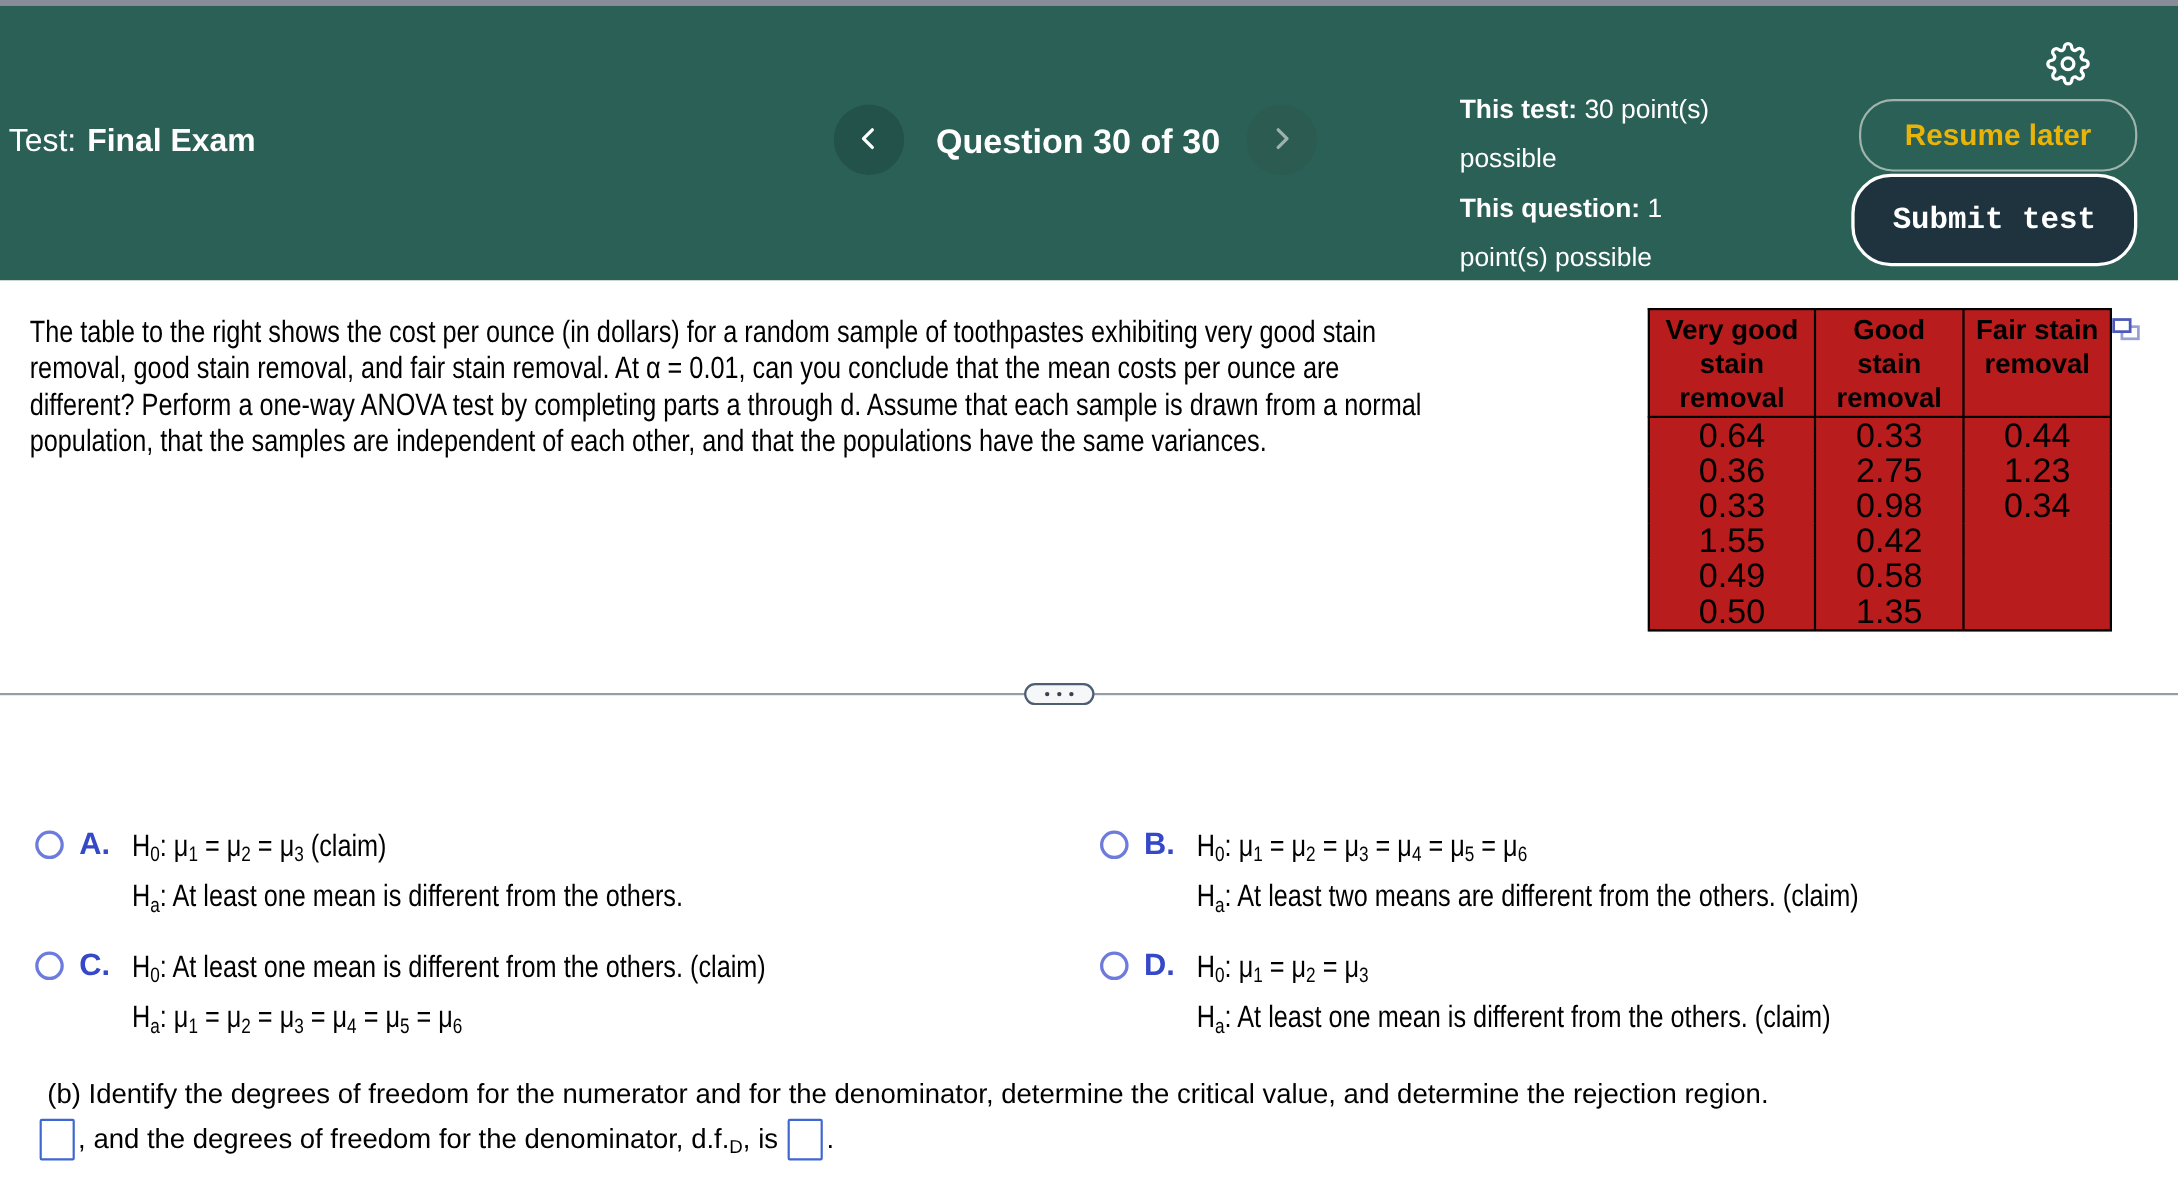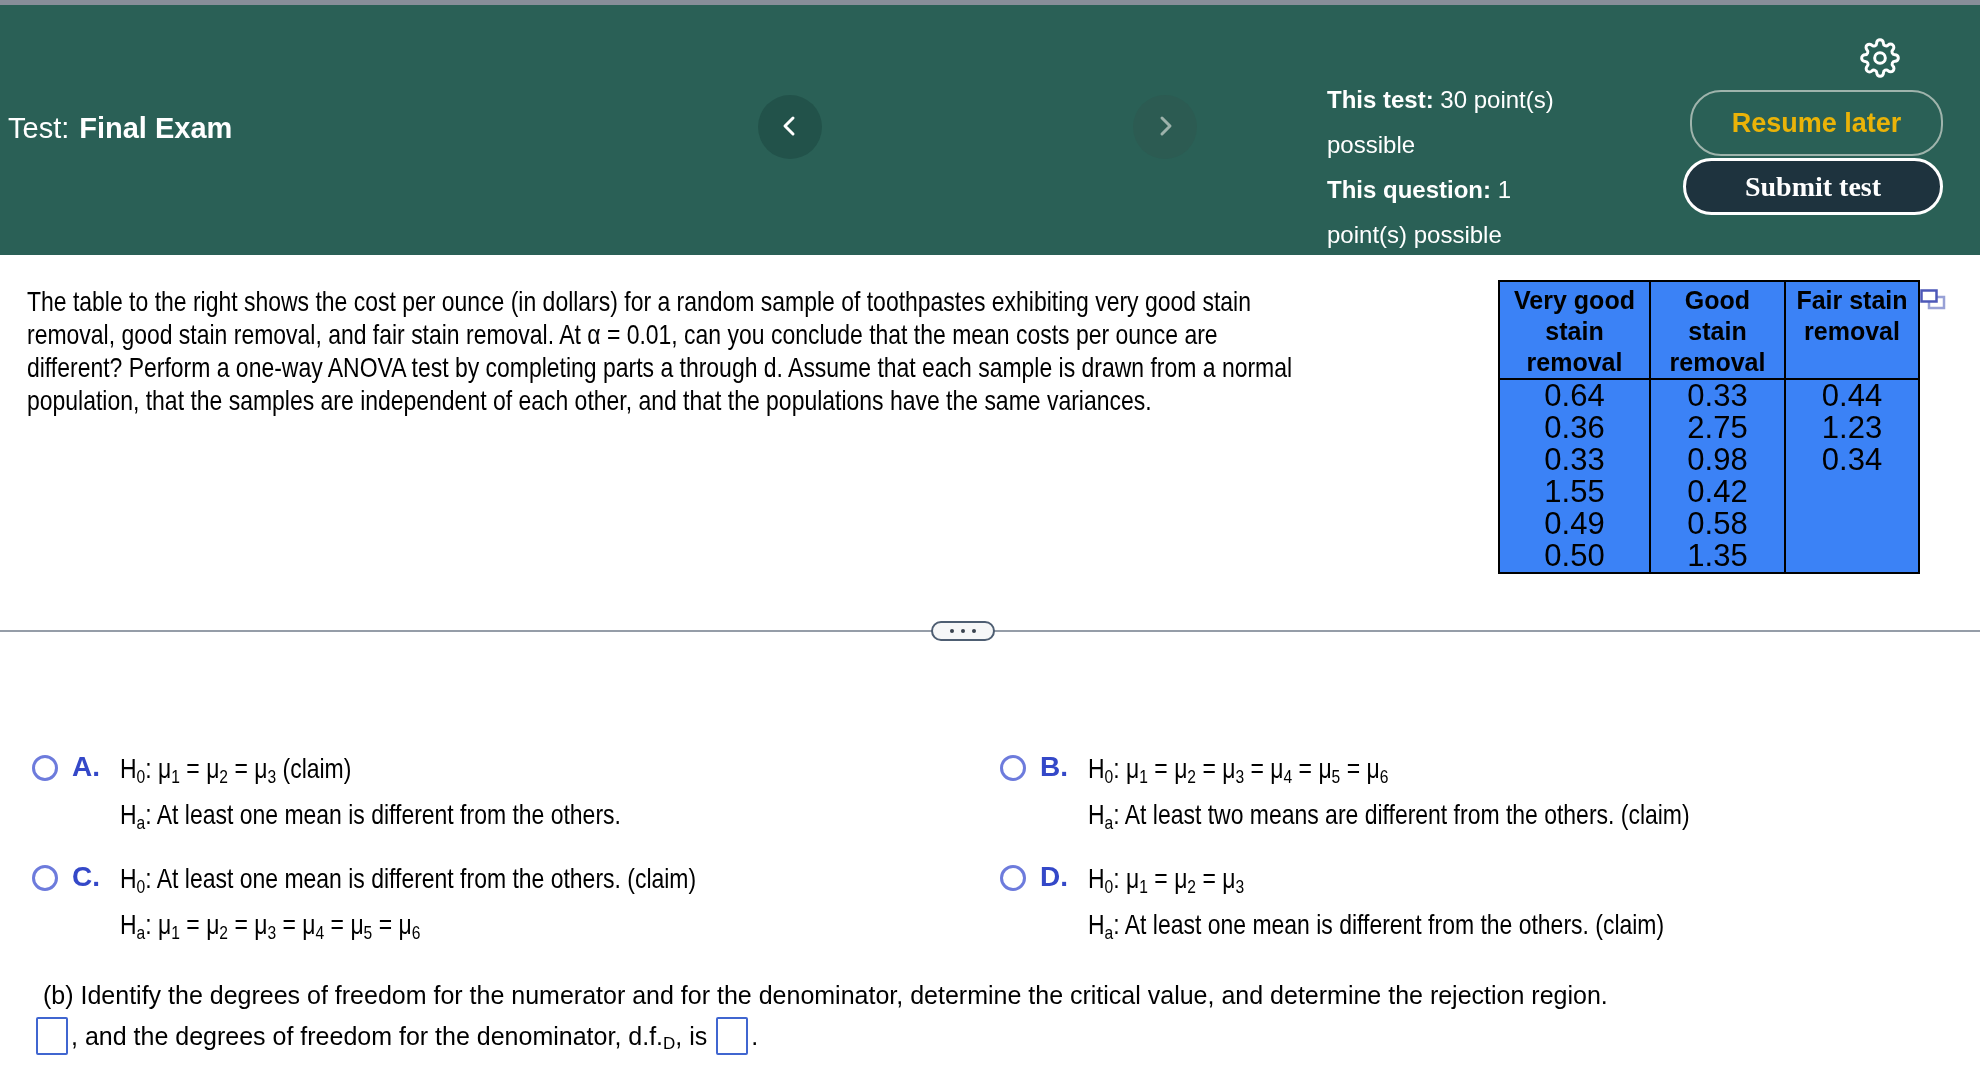--- a/index.html
+++ b/index.html
@@ -18,30 +18,30 @@
   .nav-prev{left:758px;background:#22524a;}
   .nav-next{left:1133px;background:#2c5b52;}
   .question-counter{position:absolute;left:830px;top:106px;width:300px;text-align:center;
     font-size:31px;font-weight:bold;color:#fff;}
   .points{position:absolute;left:1327px;top:72px;font-size:24px;line-height:45px;color:#fff;}
   .points .pb{font-weight:bold;}
   .gear-wrap{position:absolute;left:1860px;top:33px;width:40px;height:40px;cursor:pointer;background:none;border:none;padding:0;}
   .resume-btn{position:absolute;left:1690px;top:85px;width:253px;height:66px;border-radius:31px;
     background:transparent;border:2px solid #9fb4ac;color:#eab308;font-size:27px;font-weight:bold;
     font-family:inherit;cursor:pointer;}
-  .submit-btn{position:absolute;left:1683px;top:153px;width:260px;height:57px;border-radius:36px;
+  .submit-btn{position:absolute;left:1683px;top:153px;width:260px;height:84px;border-radius:36px;
     background:#1e333e;border:3px solid #ffffff;color:#ffffff;font-size:28px;font-weight:bold;
-    font-family:Liberation Serif, serif;cursor:pointer;}
+    font-family:Liberation Mono, monospace;cursor:pointer;}
   
   .main{position:relative;height:1050px;background:#ffffff;color:#000;}
   .question-text{position:absolute;left:27px;top:30px;width:1570px;font-size:28px;line-height:33px;
     transform:scaleX(0.82);transform-origin:0 0;margin:0;}
   
   .qtable-wrap{position:absolute;left:1498px;top:25px;}
-  .qtable{border-collapse:collapse;border:2px solid #000;background:#3b82f6;}
+  .qtable{border-collapse:collapse;border:2px solid #000;background:#b91c1c;}
   .qtable th{border:2px solid #000;font-weight:bold;font-size:25px;line-height:31px;
     vertical-align:top;text-align:center;white-space:pre-line;padding:3px 6px 0 6px;}
   .qtable th.c1{width:137px;}
   .qtable th.c2{width:121px;}
   .qtable th.c3{width:120px;}
   .qtable td{border-left:2px solid #000;border-right:2px solid #000;text-align:center;
     font-size:31px;height:32px;line-height:32px;padding:0;}
   .copy-icon{position:absolute;left:1920px;top:34px;cursor:pointer;}
   
   .divider-line{position:absolute;left:0;top:375px;width:100%;height:2px;background:#959da8;}
@@ -80,20 +80,21 @@
     <span>Test:</span><span class="bold">Final Exam</span>
   </div>
 
   <button class="nav-btn nav-prev">
     <span>
       <svg width="22" height="26" viewBox="0 0 22 26">
           <polyline points="14,5 6,13 14,21" stroke="#ffffff" stroke-width="3" fill="none" stroke-linecap="round" stroke-linejoin="round"></polyline>
         </svg>
     </span>
   </button>
+  <div class="question-counter">Question 30 of 30</div>
   <button class="nav-btn nav-next">
     <span>
       <svg width="22" height="26" viewBox="0 0 22 26">
           <polyline points="8,5 16,13 8,21" stroke="#9db2ab" stroke-width="3" fill="none" stroke-linecap="round" stroke-linejoin="round"></polyline>
         </svg>
     </span>
   </button>
 
   <div class="points">
     <div><span class="pb">This test:</span><span> 30 point(s)</span></div>

